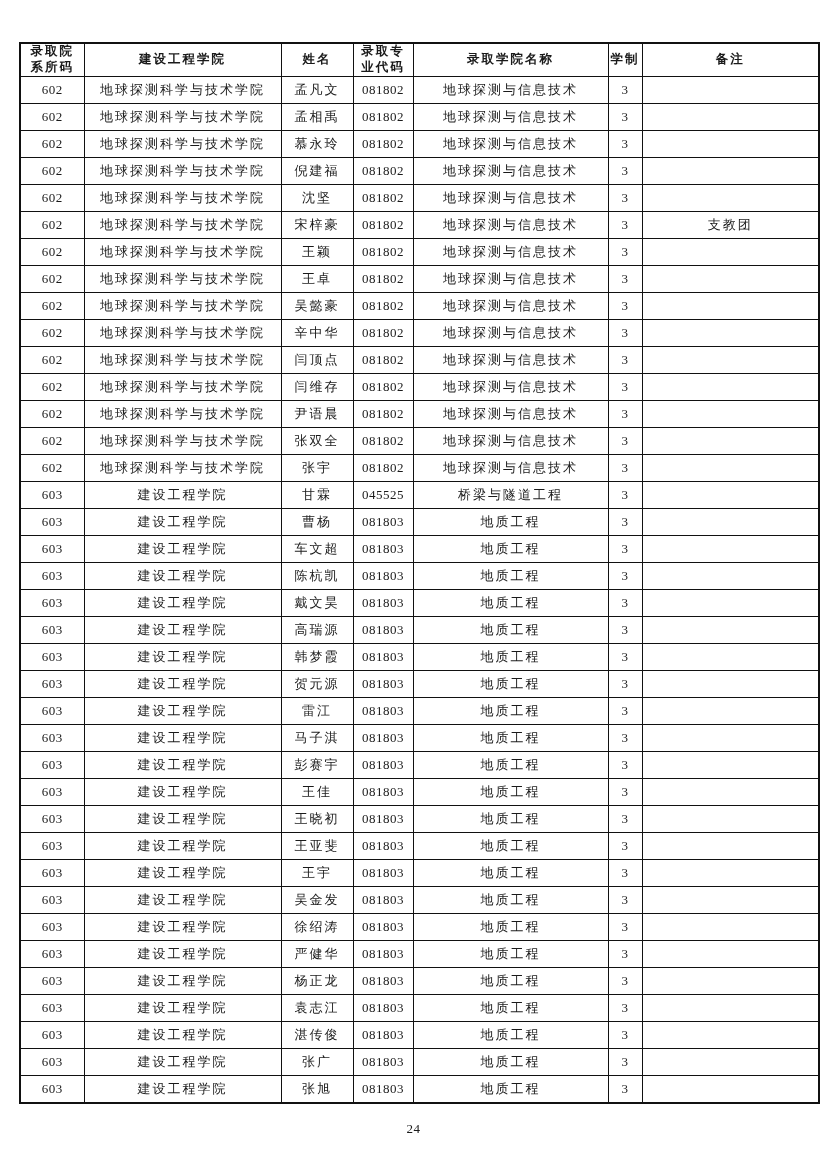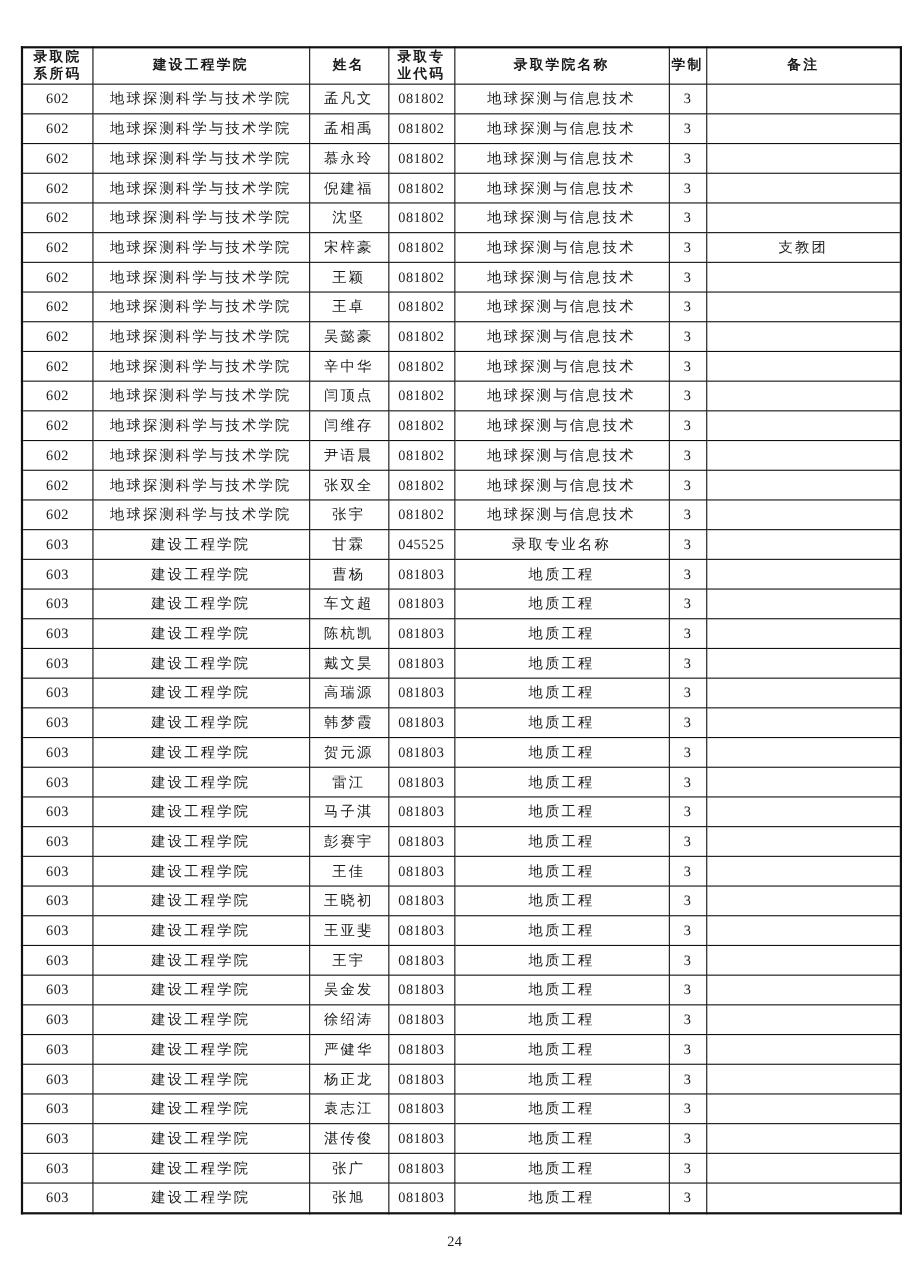--- a/index.html
+++ b/index.html
@@ -221,21 +221,21 @@
           <td class="num">081802</td>
           <td>地球探测与信息技术</td>
           <td class="num">3</td>
           <td></td>
         </tr>
         <tr>
           <td class="num">603</td>
           <td>建设工程学院</td>
           <td>甘霖</td>
           <td class="num">045525</td>
-          <td>录取专业名称</td>
+          <td>桥梁与隧道工程</td>
           <td class="num">3</td>
           <td></td>
         </tr>
         <tr>
           <td class="num">603</td>
           <td>建设工程学院</td>
           <td>曹杨</td>
           <td class="num">081803</td>
           <td>地质工程</td>
           <td class="num">3</td>

